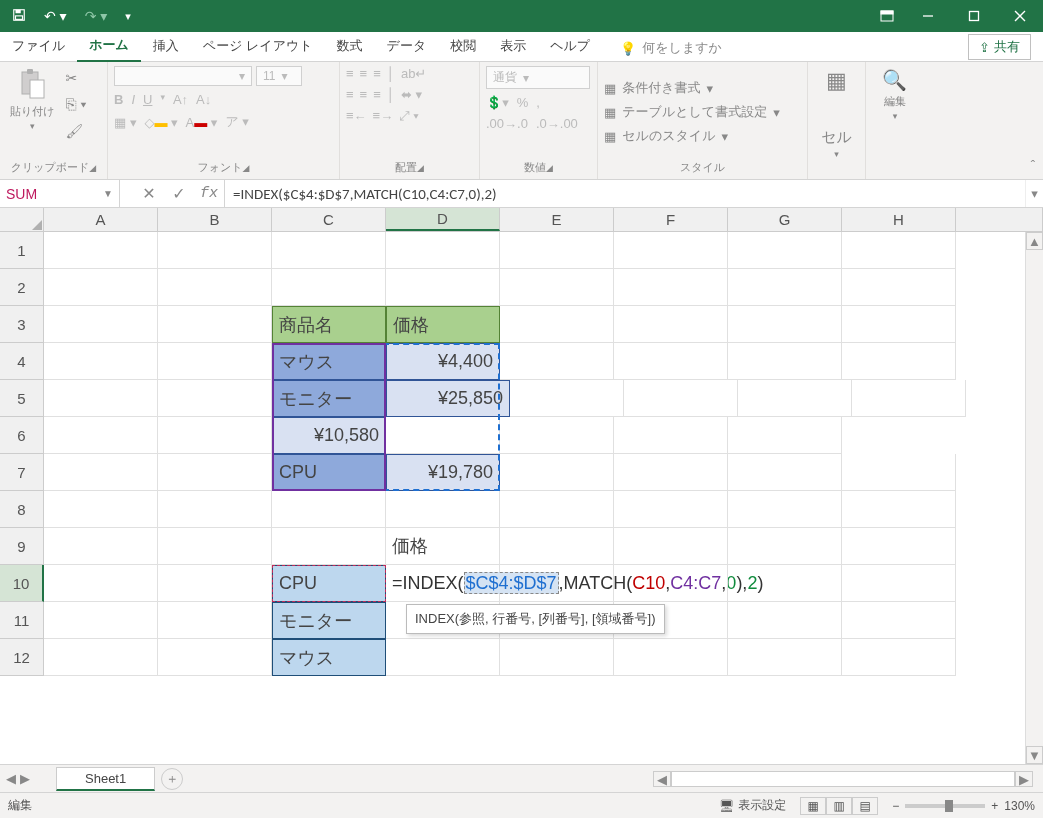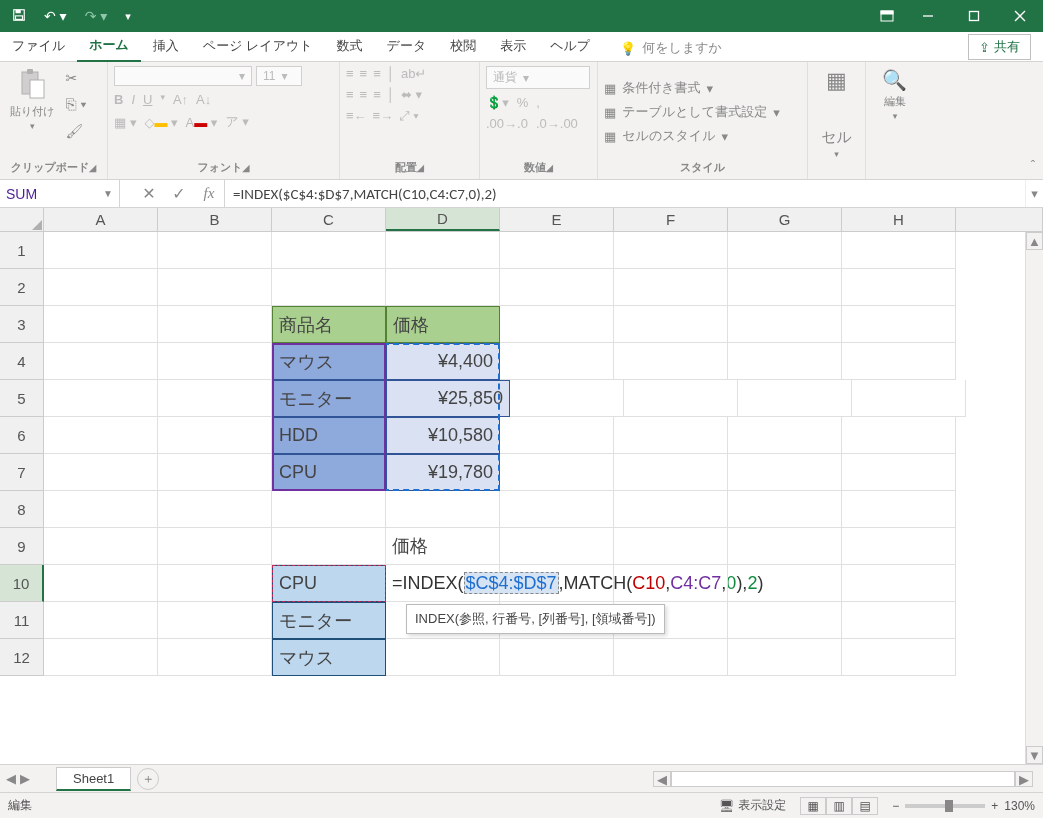--- a/index.html
+++ b/index.html
@@ -17,37 +17,37 @@
 .ribbontabs{height:30px;background:#fff;border-bottom:1px solid #d4d4d4;display:flex;align-items:flex-end;position:relative;}
 .tab{padding:6px 12px;font-size:13px;color:#444;cursor:pointer;}
 .tab.active{color:#217346;border-bottom:2px solid #217346;margin-bottom:-1px;font-weight:600;}
 .tellme{display:flex;align-items:center;gap:6px;margin-left:12px;padding:4px 6px;color:#888;}
 .share{position:absolute;right:12px;top:2px;border:1px solid #c0c0c0;padding:3px 10px;color:#217346;font-size:13px;cursor:pointer;display:flex;align-items:center;gap:4px;}
 
 
 .ribbon{height:118px;background:#f3f2f1;border-bottom:1px solid #d4d4d4;display:flex;position:relative;}
 .rgroup{border-right:1px solid #e1dfdd;display:flex;flex-direction:column;justify-content:space-between;padding:4px 6px 2px 6px;}
 .rgroup .body{flex:1;display:flex;align-items:flex-start;gap:4px;}
-.rgroup .label{text-align:center;font-size:11px;color:#888;padding:2px 0;display:flex;align-items:center;justify-content:center;gap:0;font-weight:bold;}
+.rgroup .label{text-align:center;font-size:11px;color:#888;padding:2px 0;display:flex;align-items:center;justify-content:center;gap:0;}
 .dlg{font-size:9px;color:#888;}
 .icon-disabled{color:#b0b0b0;}
 .big-btn{display:flex;flex-direction:column;align-items:center;justify-content:center;gap:2px;padding:2px 4px;color:#888;}
 .small-btn{color:#888;font-size:14px;padding:2px 3px;}
 .combo-dis{border:1px solid #d0d0d0;background:#fafafa;color:#bbb;font-size:12px;padding:2px 6px;display:inline-flex;align-items:center;gap:6px;}
 .ribbon .collapse{position:absolute;right:8px;bottom:6px;color:#888;}
 
 
 .formrow{height:28px;border-bottom:1px solid #d4d4d4;display:flex;align-items:stretch;}
 .namebox{width:120px;border-right:1px solid #d4d4d4;display:flex;align-items:center;padding:0 6px;justify-content:space-between;}
-.namebox input{border:none;outline:none;width:80px;font-size:14px;color:#4c1d95;}
+.namebox input{border:none;outline:none;width:80px;font-size:14px;color:#be185d;}
 .fx-btns{display:flex;align-items:center;border-right:1px solid #d4d4d4;}
 .fx-btn{width:30px;display:flex;align-items:center;justify-content:center;color:#888;cursor:pointer;}
 .fx-btn.cancel{font-size:16px;}
 .fx-btn.enter{font-size:16px;color:#888;}
-.fx-label{font-style:italic;font-family:Liberation Serif, serif;color:#888;font-size:15px;}
+.fx-label{font-style:italic;font-family:Liberation Mono, monospace;color:#888;font-size:15px;}
 .formulabar{flex:1;display:flex;align-items:center;padding:0 8px;font-size:15px;font-family:"Calibri",sans-serif;}
 .expand{width:18px;display:flex;align-items:center;justify-content:center;color:#888;border-left:1px solid #eee;}
 
 
 .gridwrap{position:relative;height:556px;}
 .colheads{display:flex;height:24px;border-bottom:1px solid #ccc;}
 .corner{width:44px;border-right:1px solid #ccc;background:#f0f0f0;display:flex;align-items:flex-end;justify-content:flex-end;}
 .corner svg{margin:1px;}
 .ch{border-right:1px solid #ccc;background:#f0f0f0;text-align:center;display:flex;align-items:center;justify-content:center;font-size:15px;color:#555;}
 .ch.sel{background:#d5e4d5;border-bottom:2px solid #217346;}
@@ -73,21 +73,21 @@
 .rng-purple{color:#7030a0;}
 .num-green{color:#0f8b3c;}
 
 
 .func-tip{position:absolute;background:#fff;border:1px solid #bbb;padding:4px 8px;font-size:13px;box-shadow:2px 2px 4px rgba(0,0,0,0.15);line-height:1.5;white-space:nowrap;}
 .func-tip b{font-weight:bold;}
 
 
 .sheettabs{height:28px;border-top:1px solid #d4d4d4;display:flex;align-items:center;position:relative;background:#f3f2f1;}
 .navarr{padding:0 6px;color:#888;display:flex;gap:4px;}
-.stab{background:#fff;border:1px solid #ccc;border-bottom:2px solid #217346;padding:3px 16px;font-size:13px;}
+.stab{background:#fff;border:1px solid #ccc;border-bottom:2px solid #217346;padding:3px 28px;font-size:13px;}
 .addsheet{width:22px;height:22px;border:1px solid #ccc;border-radius:50%;margin-left:6px;display:flex;align-items:center;justify-content:center;color:#888;}
 .hsb{position:absolute;right:10px;top:6px;width:380px;height:16px;background:#f3f2f1;display:flex;align-items:center;}
 .hsb .track{flex:1;height:16px;border:1px solid #ccc;background:#fff;position:relative;}
 .hsb .btn{width:18px;height:16px;border:1px solid #ccc;display:flex;align-items:center;justify-content:center;color:#888;}
 .vsb{position:absolute;right:0;top:24px;width:18px;bottom:0;background:#f3f2f1;border-left:1px solid #ddd;}
 .vsb .btn{height:18px;border:1px solid #ccc;display:flex;align-items:center;justify-content:center;color:#888;}
 
 
 .status{height:26px;border-top:1px solid #d4d4d4;background:#f3f2f1;display:flex;align-items:center;justify-content:space-between;padding:0 8px;font-size:12px;color:#555;}
 .viewbtns{display:flex;gap:0;align-items:center;}
@@ -380,21 +380,20 @@
         <div class="cell tbd right" style="width:124px;">¥25,850</div>
         <div class="cell" style="width:114px;"></div>
         <div class="cell" style="width:114px;"></div>
         <div class="cell" style="width:114px;"></div>
         <div class="cell" style="width:114px;"></div>
       </div>
     <div class="row">
         <div class="rh">6</div>
         <div class="cell" style="width:114px;"></div>
         <div class="cell" style="width:114px;"></div>
-        <div class="cell tbc" style="width:114px;">HDD</div>
         <div class="cell tbd right" style="width:114px;padding-left:30px;">¥10,580</div>
         <div class="cell" style="width:114px;"></div>
         <div class="cell" style="width:114px;"></div>
         <div class="cell" style="width:114px;"></div>
         <div class="cell" style="width:114px;"></div>
       </div>
     <div class="row">
         <div class="rh">7</div>
         <div class="cell" style="width:114px;"></div>
         <div class="cell" style="width:114px;"></div>

